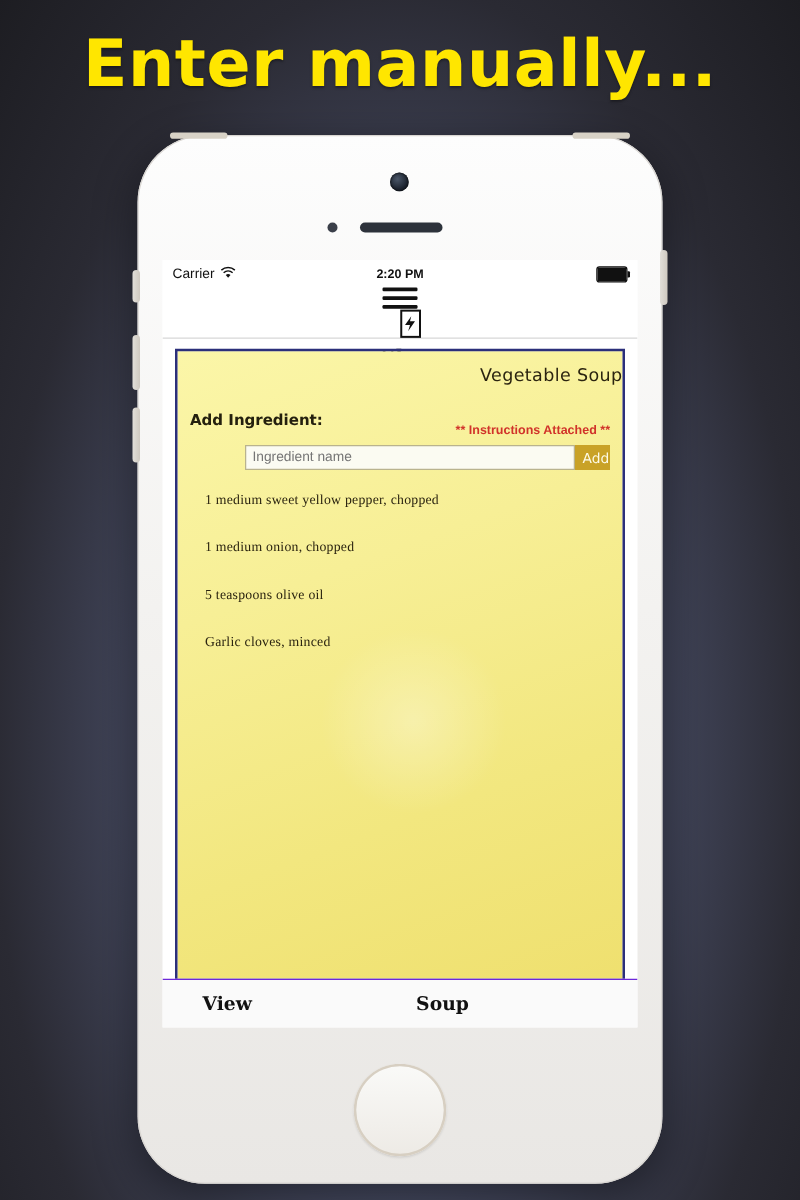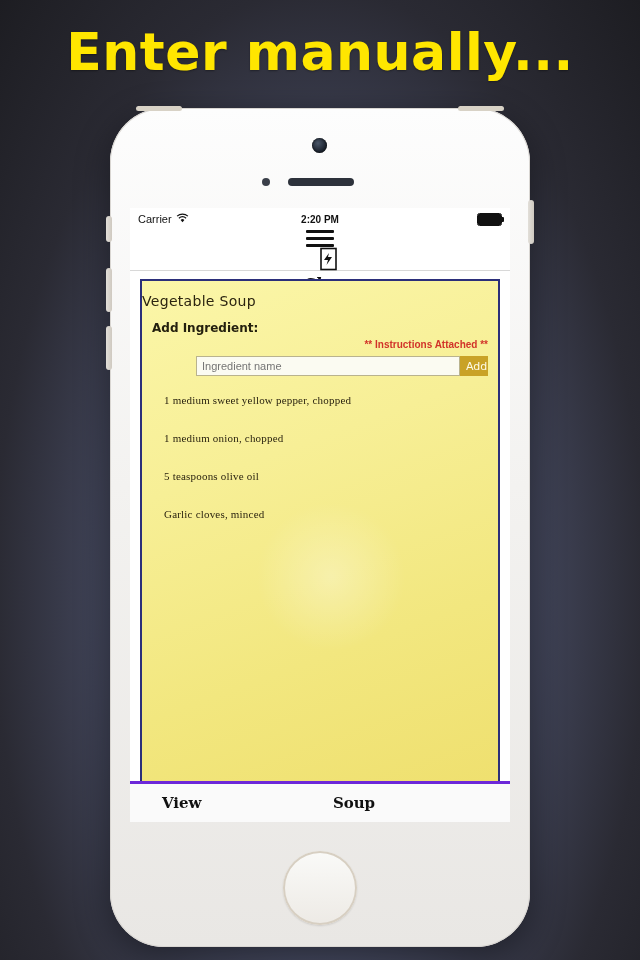--- a/index.html
+++ b/index.html
@@ -150,30 +150,30 @@
   }
   .note::after {
     content:"";
     position:absolute; left:32%; top:44%;
     width:150px; height:150px;
     border-radius:50%;
     background: radial-gradient(circle, rgba(255,255,255,0.30), rgba(255,255,255,0) 70%);
     pointer-events:none;
   }
   .recipe-title {
-    text-align: left;
+    text-align: right;
     margin-top: 12px;
     font-family: "DejaVu Sans", sans-serif;
     font-size: 14px;
     color: #2b2410;
     letter-spacing: 0.3px;
   }
   .row-label {
     display: flex;
-    align-items: flex-start;
+    align-items: center;
     margin: 12px 10px 0 10px;
   }
   .add-ing {
     font-family: "DejaVu Sans", sans-serif;
     font-size: 12px;
     font-weight: bold;
     color: #24200e;
     flex: 1;
   }
   .instr {
@@ -221,21 +221,21 @@
     margin-bottom: 26px;
     letter-spacing: 0.2px;
   }
 
   
   .toolbar {
     position: absolute;
     left: 0; bottom: 0;
     width: 380px; height: 38px;
     background: #fafafa;
-    border-top: 3px solid #6d28d9;
+    border-top: 1px solid #6d28d9;
     display: flex;
     align-items: center;
   }
   .tb-item {
     flex: 1;
     text-align: center;
     font-family: "DejaVu Serif", serif;
     font-weight: bold;
     font-size: 15px;
     color: #111;

